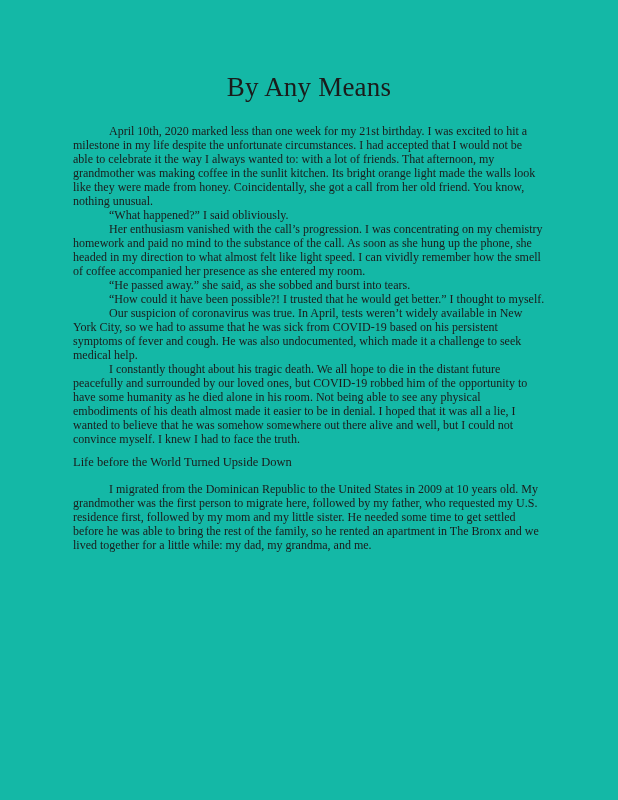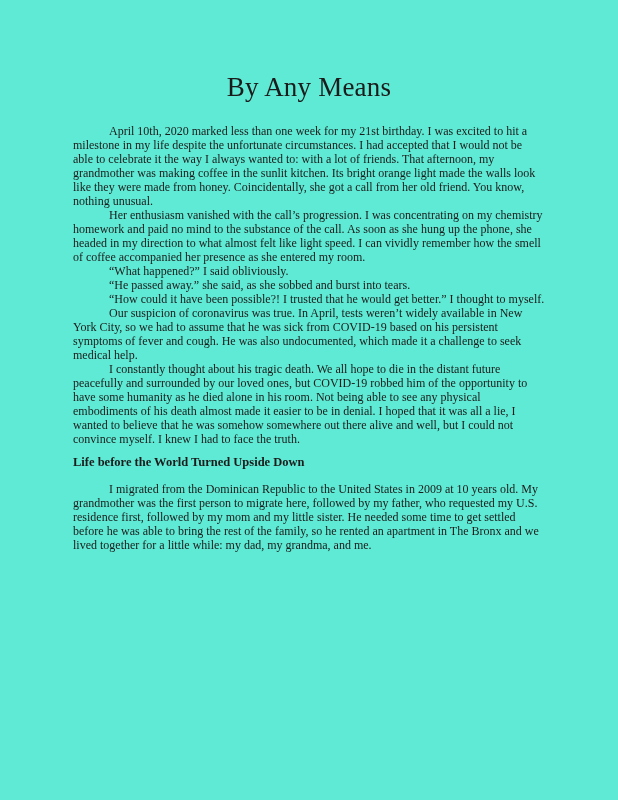--- a/index.html
+++ b/index.html
@@ -5,21 +5,21 @@
   html, body {
     margin: 0;
     padding: 0;
     background: #ffffff;
   }
   .page {
     position: relative;
     width: 618px;
     height: 800px;
     box-sizing: border-box;
-    background: #5eead4;
+    background: #14b8a6;
     padding: 72px 73px 0 73px;
     font-family: "Liberation Serif", "DejaVu Serif", serif;
     color: #1b1b1b;
     overflow: hidden;
   }
   .doc-title {
     font-size: 27px;
     font-weight: 400;
     line-height: 31px;
     text-align: center;
@@ -29,33 +29,33 @@
   p.para {
     font-size: 12px;
     line-height: 14px;
     margin: 0;
     text-indent: 36px;
     text-align: left;
   }
   .section-heading {
     font-size: 12.5px;
     line-height: 15px;
-    font-weight: 700;
+    font-weight: 400;
     margin: 9px 0 12px 0;
   }
 </style>
 </head>
 <body>
 
 <div class="page">
   <h1 class="doc-title">By Any Means</h1>
 
   <p class="para">April 10th, 2020 marked less than one week for my 21st birthday. I was excited to hit a milestone in my life despite the unfortunate circumstances. I had accepted that I would not be able to celebrate it the way I always wanted to: with a lot of friends. That afternoon, my grandmother was making coffee in the sunlit kitchen. Its bright orange light made the walls look like they were made from honey. Coincidentally, she got a call from her old friend. You know, nothing unusual.</p>
+  <p class="para">“What happened?” I said obliviously.</p>
   <p class="para">Her enthusiasm vanished with the call’s progression. I was concentrating on my chemistry homework and paid no mind to the substance of the call. As soon as she hung up the phone, she headed in my direction to what almost felt like light speed. I can vividly remember how the smell of coffee accompanied her presence as she entered my room.</p>
-  <p class="para">“What happened?” I said obliviously.</p>
   <p class="para">“He passed away.” she said, as she sobbed and burst into tears.</p>
   <p class="para">“How could it have been possible?! I trusted that he would get better.” I thought to myself.</p>
   <p class="para">Our suspicion of coronavirus was true. In April, tests weren’t widely available in New York City, so we had to assume that he was sick from COVID-19 based on his persistent symptoms of fever and cough. He was also undocumented, which made it a challenge to seek medical help.</p>
   <p class="para">I constantly thought about his tragic death. We all hope to die in the distant future peacefully and surrounded by our loved ones, but COVID-19 robbed him of the opportunity to have some humanity as he died alone in his room. Not being able to see any physical embodiments of his death almost made it easier to be in denial. I hoped that it was all a lie, I wanted to believe that he was somehow somewhere out there alive and well, but I could not convince myself. I knew I had to face the truth.</p>
 
   <h2 class="section-heading">Life before the World Turned Upside Down</h2>
 
   <p class="para">I migrated from the Dominican Republic to the United States in 2009 at 10 years old. My grandmother was the first person to migrate here, followed by my father, who requested my U.S. residence first, followed by my mom and my little sister. He needed some time to get settled before he was able to bring the rest of the family, so he rented an apartment in The Bronx and we lived together for a little while: my dad, my grandma, and me.</p>
 </div>
 

